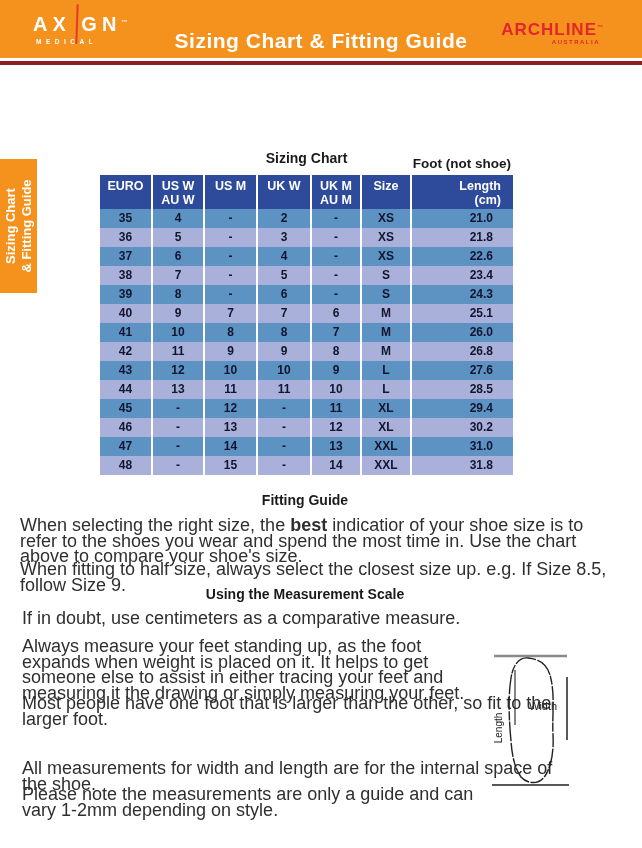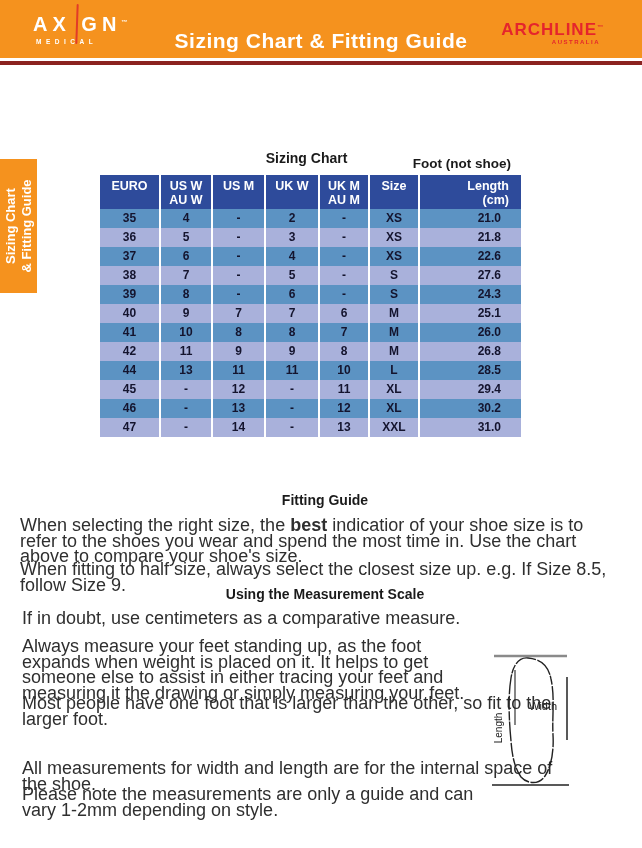--- a/index.html
+++ b/index.html
@@ -33,37 +33,37 @@
   .side-tab-inner { position:absolute; left:50%; top:50%; width:134px;
     transform:translate(-50%,-50%) rotate(-90deg);
     text-align:center; color:#fff; font-weight:bold; font-size:13px; line-height:16px; }
 
   
   .chart-wrap { position:absolute; left:100px; top:150px; width:413px; }
   .chart-title { text-align:center; font-size:14px; font-weight:bold; color:#1a1a1a; }
   .chart-note { position:absolute; right:2px; top:6px; font-size:13.5px; font-weight:bold; color:#1a1a1a; }
 
   table.sizing { border-collapse:collapse; width:413px; margin-top:9px; table-layout:fixed; }
-  .c0{width:60px;margin-left:44px;} .c1{width:52px;} .c2{width:53px;} .c3{width:54px;} .c4{width:50px;} .c5{width:50px;} .c6{width:102px;}
+  .c0{width:52px;margin-left:44px;} .c1{width:52px;} .c2{width:53px;} .c3{width:54px;} .c4{width:50px;} .c5{width:50px;} .c6{width:102px;}
   table.sizing th {
     background:#2E4B9B; color:#fff; font-size:12.5px; font-weight:bold;
     vertical-align:top; padding-top:4px; line-height:14px; height:34px; text-align:center;
   }
   table.sizing td {
     height:19px; font-size:12px; font-weight:bold; color:#14142E; text-align:center; line-height:19px;
   }
   table.sizing th + th, table.sizing td + td { border-left:2px solid #fff; }
   table.sizing th.c6 { text-align:right; padding-right:12px; }
   table.sizing td.c6 { text-align:right; padding-right:20px;margin-left:22px; }
   table.sizing tbody tr:nth-child(odd)  { background:#5C93C3; }
   table.sizing tbody tr:nth-child(even) { background:#A9B1DB; }
 
   
   .doc-heading { position:absolute; left:0; width:610px; text-align:center;
-    font-size:14px; font-weight:bold; color:#1a1a1a;margin-left:20px; }
+    font-size:14px; font-weight:bold; color:#1a1a1a; }
   .h-fitting { top:492px; }
   .h-measure { top:586px; }
   .para { position:absolute; font-size:18px; line-height:15.5px; color:#2f2f2f; }
   .p1 { left:20px; top:518px; width:604px; }
   .p2 { left:20px; top:562px; width:604px; }
   .p3 { left:22px; top:611px; width:560px; }
   .p4 { left:22px; top:639px; width:462px; }
   .p5 { left:22px; top:696px; width:560px; }
   .p6 { left:22px; top:761px; width:560px; }
   .p7 { left:22px; top:787px; width:490px; }
@@ -163,21 +163,21 @@
           <td class="c5">XS</td>
           <td class="c6">22.6</td>
         </tr>
         <tr>
           <td class="c0">38</td>
           <td class="c1">7</td>
           <td class="c2">-</td>
           <td class="c3">5</td>
           <td class="c4">-</td>
           <td class="c5">S</td>
-          <td class="c6">27.6</td>
+          <td class="c6">23.4</td>
         </tr>
         <tr>
           <td class="c0">39</td>
           <td class="c1">8</td>
           <td class="c2">-</td>
           <td class="c3">6</td>
           <td class="c4">-</td>
           <td class="c5">S</td>
           <td class="c6">24.3</td>
         </tr>
@@ -202,20 +202,29 @@
         <tr>
           <td class="c0">42</td>
           <td class="c1">11</td>
           <td class="c2">9</td>
           <td class="c3">9</td>
           <td class="c4">8</td>
           <td class="c5">M</td>
           <td class="c6">26.8</td>
         </tr>
         <tr>
+          <td class="c0">43</td>
+          <td class="c1">12</td>
+          <td class="c2">10</td>
+          <td class="c3">10</td>
+          <td class="c4">9</td>
+          <td class="c5">L</td>
+          <td class="c6">27.6</td>
+        </tr>
+        <tr>
           <td class="c0">44</td>
           <td class="c1">13</td>
           <td class="c2">11</td>
           <td class="c3">11</td>
           <td class="c4">10</td>
           <td class="c5">L</td>
           <td class="c6">28.5</td>
         </tr>
         <tr>
           <td class="c0">45</td>
@@ -236,20 +245,29 @@
           <td class="c6">30.2</td>
         </tr>
         <tr>
           <td class="c0">47</td>
           <td class="c1">-</td>
           <td class="c2">14</td>
           <td class="c3">-</td>
           <td class="c4">13</td>
           <td class="c5">XXL</td>
           <td class="c6">31.0</td>
+        </tr>
+        <tr>
+          <td class="c0">48</td>
+          <td class="c1">-</td>
+          <td class="c2">15</td>
+          <td class="c3">-</td>
+          <td class="c4">14</td>
+          <td class="c5">XXL</td>
+          <td class="c6">31.8</td>
         </tr>
       </tbody>
   </table>
 </div>
 
 <div class="doc-heading h-fitting">Fitting Guide</div>
 <div class="para p1"><span>When selecting the right size, the </span><b>best</b><span> indicatior of your shoe size is to refer to the shoes you wear and spend the most time in. Use the chart above to compare your shoe's size.</span></div>
 <div class="para p2">When fitting to half size, always select the closest size up. e.g. If Size 8.5, follow Size 9.</div>
 
 <div class="doc-heading h-measure">Using the Measurement Scale</div>

